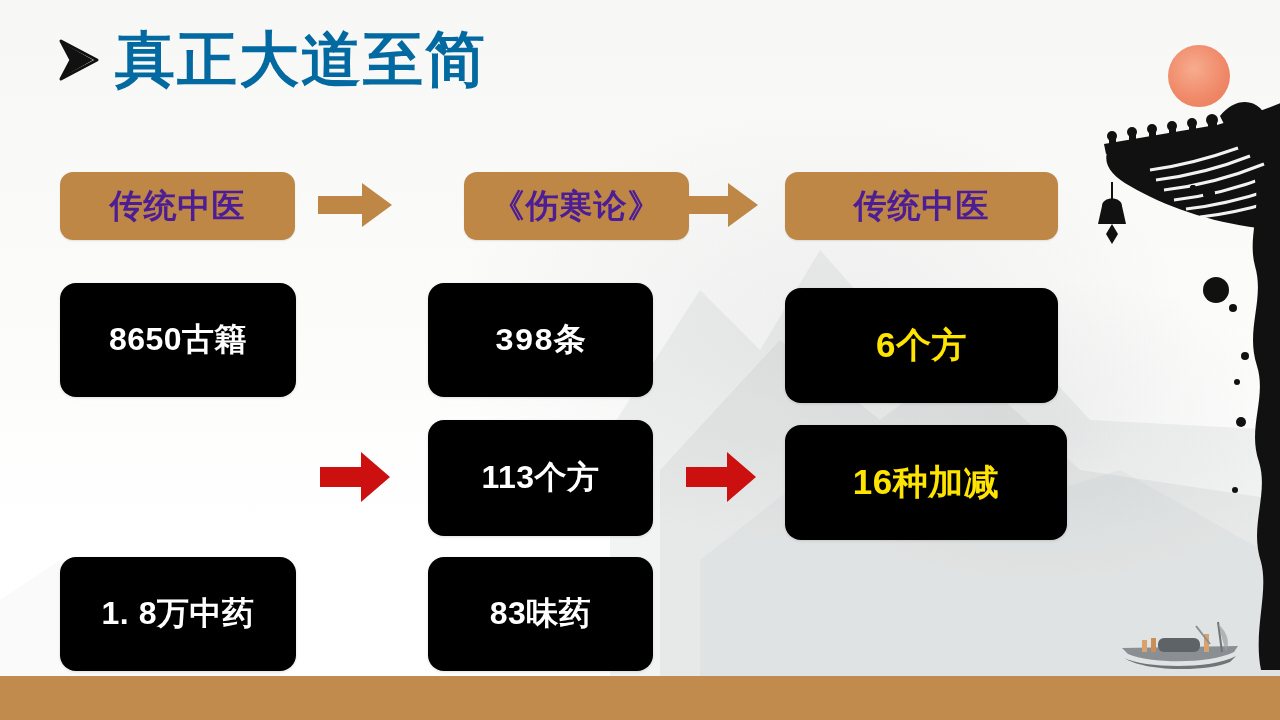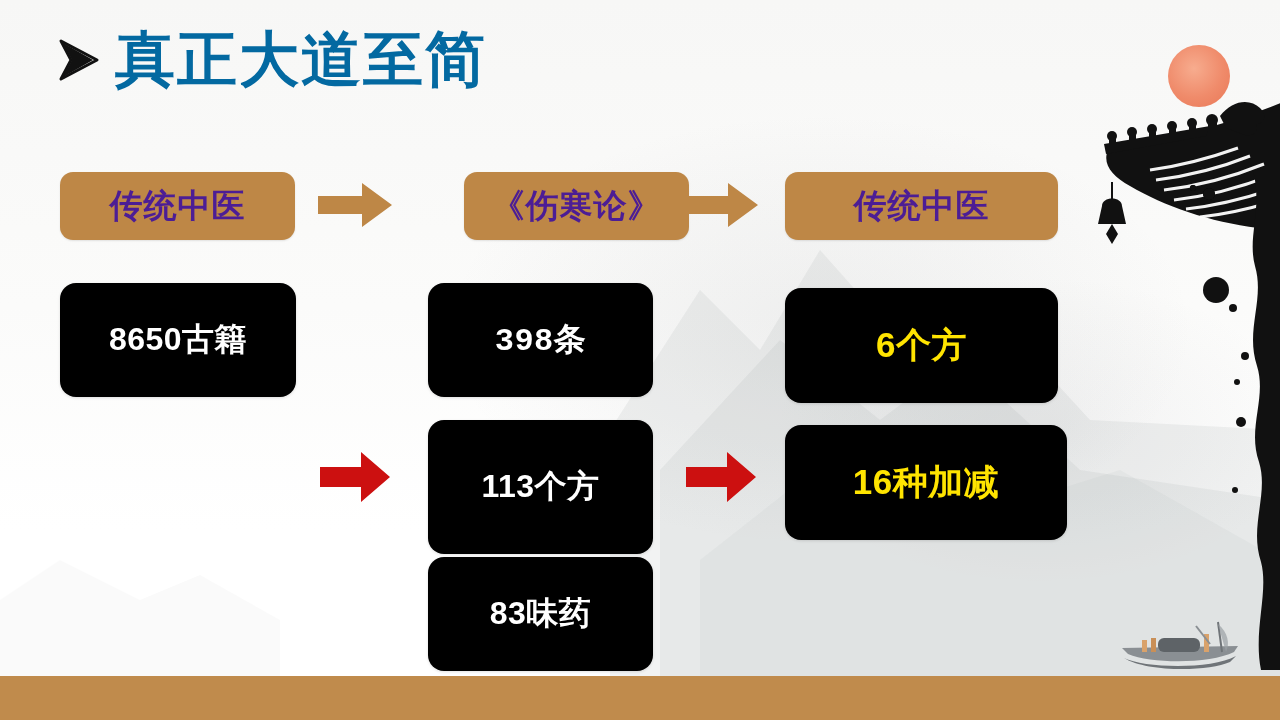--- a/index.html
+++ b/index.html
@@ -229,25 +229,26 @@
   <div class="box box-red" style="left:428px; top:283px; width:225px; height:114px;font-family:Liberation Mono, monospace;">398条</div>
   <div class="box box-red accent" style="left:785px; top:288px; width:273px; height:115px;">6个方</div>
 
 
   <div class="arrow" style="left:320px; top:452px;">
     <svg width="70" height="50" viewBox="0 0 70 50">
       <path d="M0 15 L41 15 L41 0 L70 25 L41 50 L41 35 L0 35 Z" fill="#cc1010"></path>
     </svg>
   </div>
 
-  <div class="box box-red" style="left:428px; top:420px; width:225px; height:134px;">113个方</div>
+  <div class="box box-red" style="left:428px; top:420px; width:225px; height:116px;">113个方</div>
 
   <div class="arrow" style="left:686px; top:452px;">
     <svg width="70" height="50" viewBox="0 0 70 50">
       <path d="M0 15 L41 15 L41 0 L70 25 L41 50 L41 35 L0 35 Z" fill="#cc1010"></path>
     </svg>
   </div>
 
   <div class="box box-red accent" style="left:785px; top:425px; width:282px; height:115px;">16种加减</div>
 
+  <div class="box box-red" style="left:60px; top:557px; width:236px; height:114px;">1. 8万中药</div>
   <div class="box box-red" style="left:428px; top:557px; width:225px; height:114px;">83味药</div>
 
 </div>
 
 </body></html>

